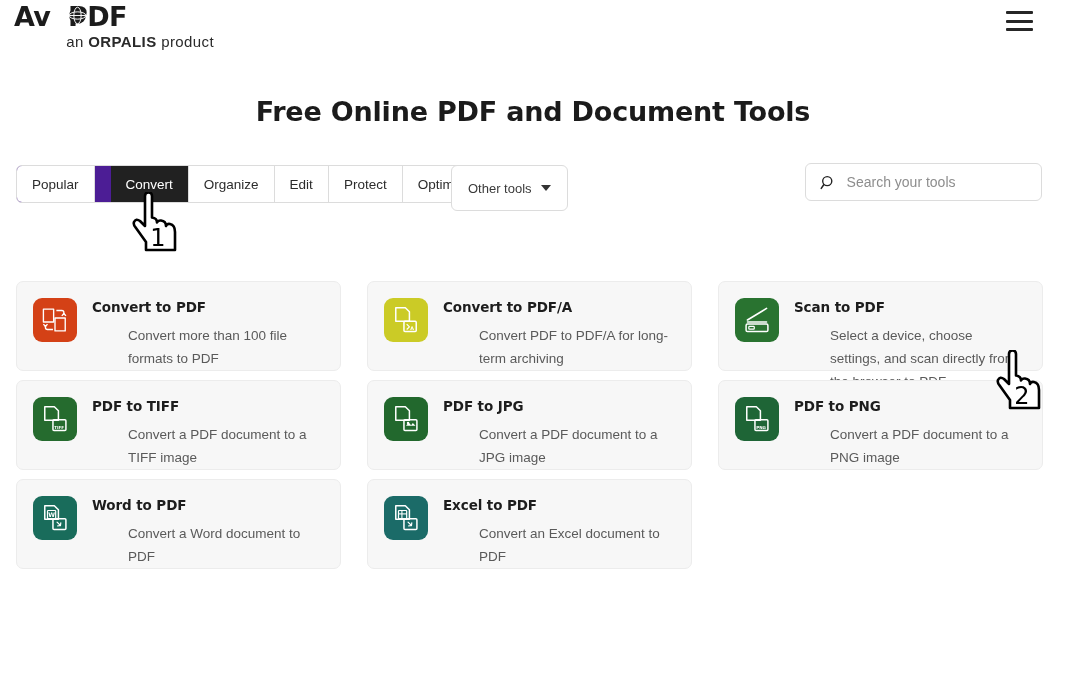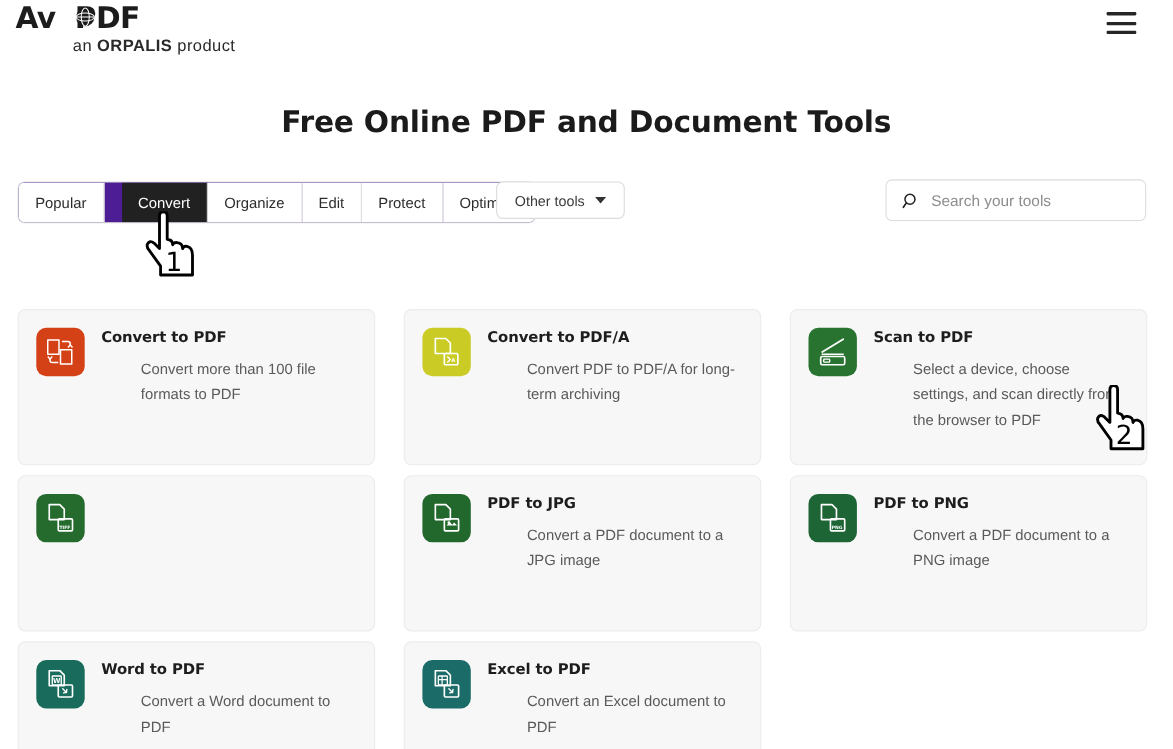--- a/index.html
+++ b/index.html
@@ -118,21 +118,21 @@
   .tab:last-child { border-right: none; }
   .tab.active {
     background: #212121;
     color: #ffffff;
     margin-left: 16px;
   }
   .othertools {
     position: absolute;
     left: 451px;
     top: 0;
-    height: 34px;
+    height: 46px;
     display: flex;
     align-items: center;
     gap: 9px;
     padding: 14px 16px;
     border: 1px solid #dcdcdc;
     border-radius: 6px;
     background: #fff;
     font-size: 13px;
     color: #3a3a3a;
     cursor: pointer;
@@ -179,21 +179,21 @@
     grid-template-columns: repeat(3, 325px);
     gap: 9px 26px;
   }
   .card {
     background: #f7f7f7;
     border: 1px solid #ececec;
     border-radius: 7px;
     padding: 16px 16px 14px 16px;
     display: flex;
     gap: 15px;
-    height: 142px;
+    height: 90px;
     cursor: pointer;
   }
   .card-icon {
     flex: 0 0 auto;
     width: 44px;
     height: 44px;
     border-radius: 9px;
     display: flex;
     align-items: center;
     justify-content: center;
@@ -335,20 +335,24 @@
         </div>
       </div>
       <div class="card">
         <div class="card-icon" style="background: rgb(37, 107, 46);">
           <svg viewBox="0 0 44 44" width="30" height="30">
         <path d="M7 4 h14 l6 6 v14 h-20 z" fill="none" stroke="#ffffff" stroke-width="2.2" stroke-linejoin="round"></path>
         <rect x="19" y="23" width="19" height="16" rx="1.5" fill="none" stroke="#ffffff" stroke-width="2.2"></rect>
         <text x="28" y="36" font-family="DejaVu Sans, sans-serif" font-size="6" font-weight="700" fill="#ffffff" text-anchor="middle">TIFF</text>
       </svg>
         </div>
+        <div class="card-body">
+          <div class="card-title">PDF to TIFF</div>
+          <div class="card-desc">Convert a PDF document to a TIFF image</div>
+        </div>
       </div>
       <div class="card">
         <div class="card-icon" style="background: rgb(34, 104, 45);">
           <svg viewBox="0 0 44 44" width="30" height="30">
         <path d="M7 4 h14 l6 6 v14 h-20 z" fill="none" stroke="#ffffff" stroke-width="2.2" stroke-linejoin="round"></path>
         <rect x="19" y="23" width="19" height="16" rx="1.5" fill="none" stroke="#ffffff" stroke-width="2.2"></rect>
         <path d="M22 32 l4 -5 l3.5 4 l2.5 -3 l4 4 z" fill="#ffffff"></path>
             <circle cx="25" cy="28" r="1.8" fill="#ffffff"></circle>
       </svg>
         </div>

